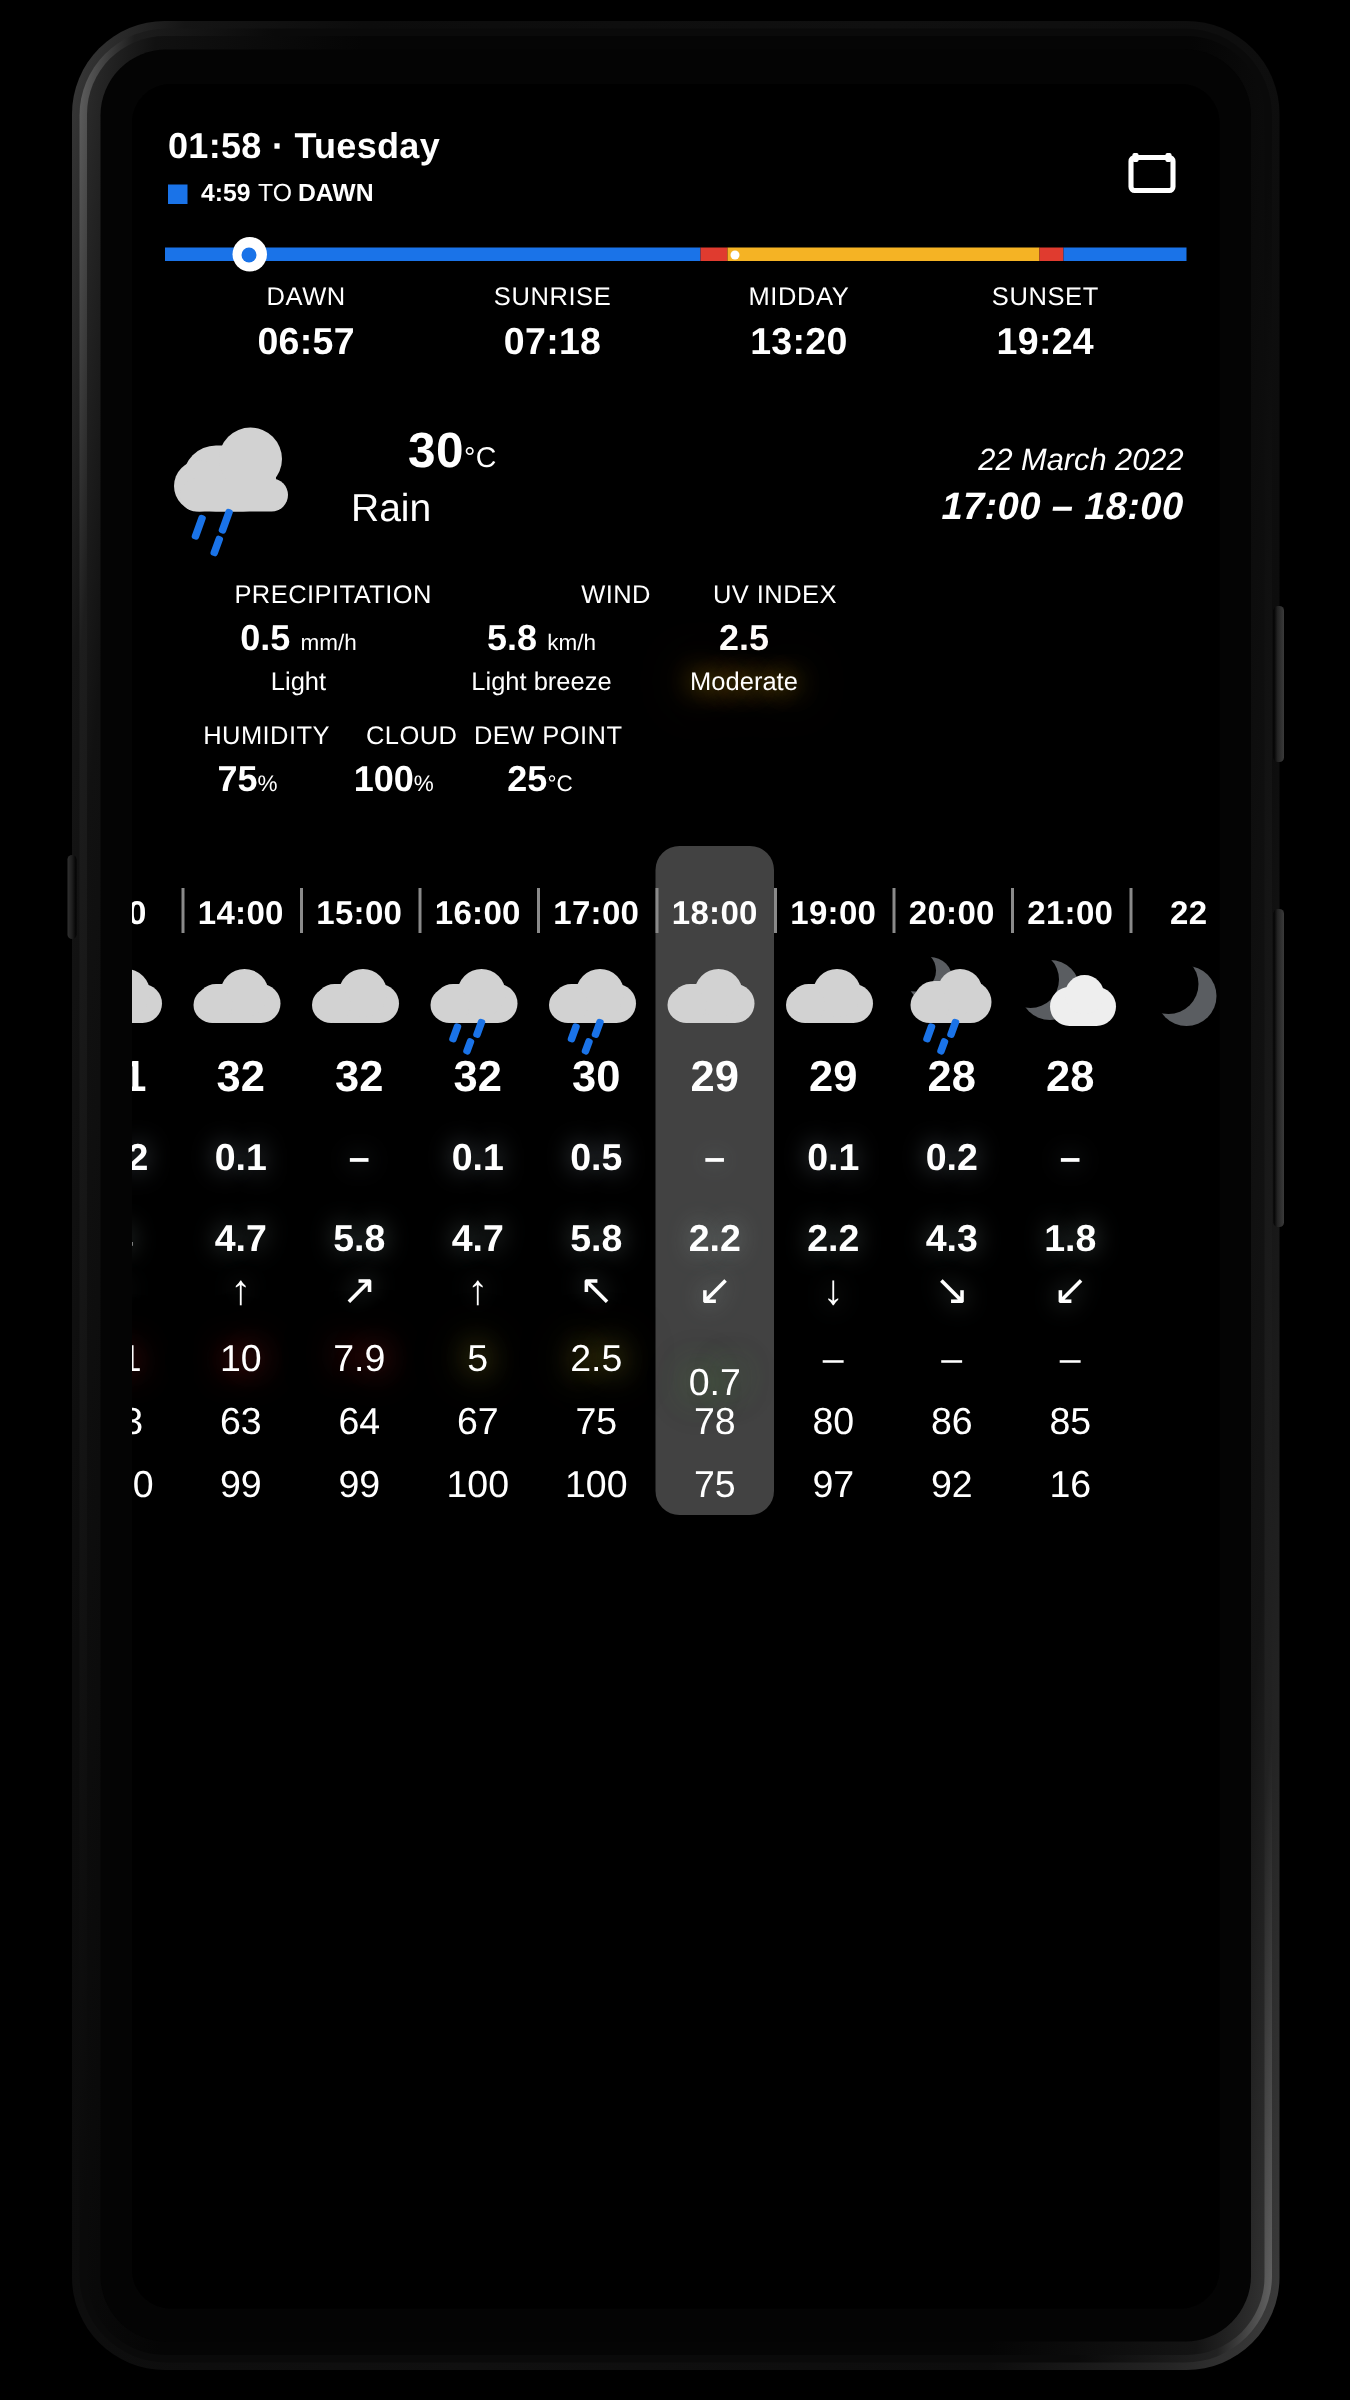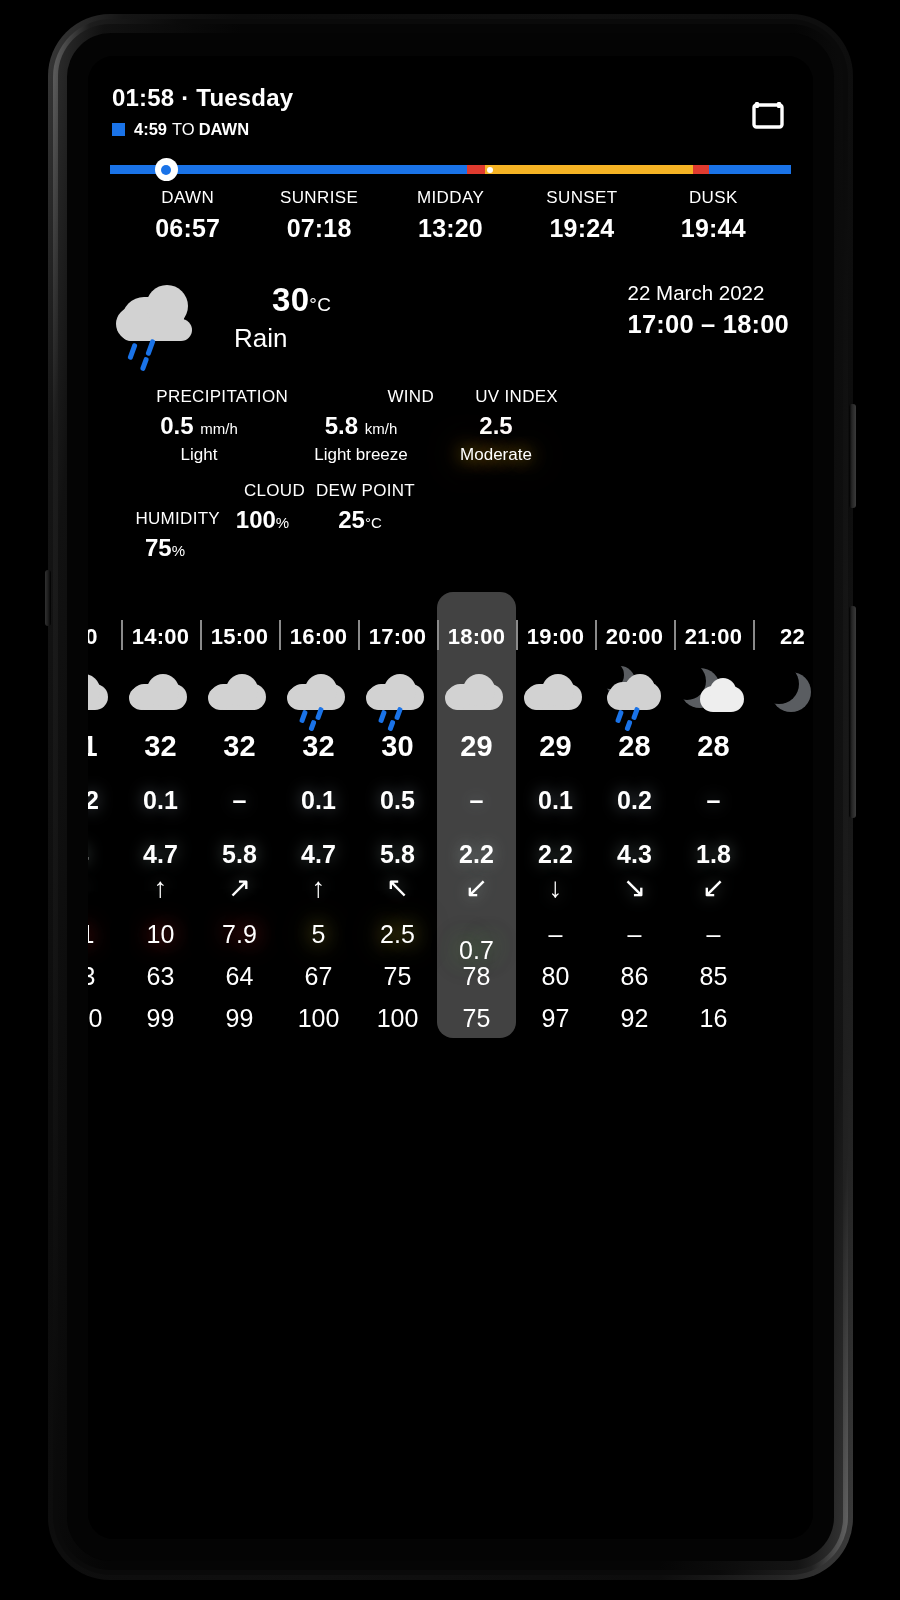--- a/index.html
+++ b/index.html
@@ -86,21 +86,21 @@
   .suncell .lbl{ font-size:17px; font-weight:400; letter-spacing:.4px; }
   .suncell .val{ font-size:25px; font-weight:700; margin-top:6px; letter-spacing:.2px; }
 
   
   .current{ display:flex; align-items:flex-start; padding:34px 24px 0 24px; }
   .cur-icon{ width:108px; height:78px; position:relative; flex:0 0 auto; margin-top:4px; }
   .cur-text{ margin-left:14px; margin-top:4px; }
   .cur-temp{ font-size:33px; font-weight:700; letter-spacing:.3px;margin-left:38px; }
   .cur-temp .unit{ font-size:19px; font-weight:400; }
   .cur-cond{ font-size:26px; font-weight:400; margin-top:4px; }
-  .cur-right{ margin-left:auto; text-align:left; margin-top:4px; }
+  .cur-right{ margin-left:auto; text-align:right; margin-top:18px;font-style:italic; }
   .cur-date{ font-size:20.5px; font-weight:400; }
   .cur-range{ font-size:25.5px; font-weight:700; margin-top:5px; letter-spacing:.2px; }
 
   
   .metrics1{ display:flex; padding:28px 0 0 22px; }
   .metrics2{ display:flex; padding:16px 0 0 22px; }
   .metric{ text-align:center; }
   .m-lbl{ font-size:17px; font-weight:400; letter-spacing:.3px;text-align:right; }
   .m-val{ font-size:24px; font-weight:700; margin-top:5px; }
   .m-val .u{ font-size:15px; font-weight:400; }
@@ -199,24 +199,20 @@
             <div class="val">07:18</div>
           </div>
           <div class="suncell">
             <div class="lbl">MIDDAY</div>
             <div class="val">13:20</div>
           </div>
           <div class="suncell">
             <div class="lbl">SUNSET</div>
             <div class="val">19:24</div>
           </div>
-          <div class="suncell">
-            <div class="lbl">DUSK</div>
-            <div class="val">19:44</div>
-          </div>
         </div>
       </div>
 
       <div class="current">
         <div class="cur-icon">
           <div class="cloud" style="left:10px;top:16px;width:62px;height:44px;border-radius:22px;"></div>
           <div class="cloud" style="left:34px;top:4px;width:42px;height:42px;"></div>
           <div class="cloud" style="left:4px;top:26px;width:34px;height:34px;"></div>
           <div class="cloud" style="left:8px;top:38px;width:72px;height:22px;border-radius:11px;"></div>
           <div class="drop" style="left:18px;top:62px;width:5px;height:17px;"></div>
@@ -245,21 +241,21 @@
           <div class="m-sub">Light breeze</div>
         </div>
         <div class="metric" style="width:124px;">
           <div class="m-lbl">UV INDEX</div>
           <div class="m-val">2.5</div>
           <div class="m-sub glow-uv">Moderate</div>
         </div>
       </div>
 
       <div class="metrics2">
-        <div class="metric" style="width:110px;margin-top:28px;">
+        <div class="metric" style="width:110px;">
           <div class="m-lbl">HUMIDITY</div>
           <div class="m-val"><span>75</span><span class="u">%</span></div>
         </div>
         <div class="metric" style="width:85px;">
           <div class="m-lbl">CLOUD</div>
           <div class="m-val"><span>100</span><span class="u">%</span></div>
         </div>
         <div class="metric" style="width:110px;">
           <div class="m-lbl">DEW POINT</div>
           <div class="m-val"><span>25</span><span class="u">°C</span></div>

